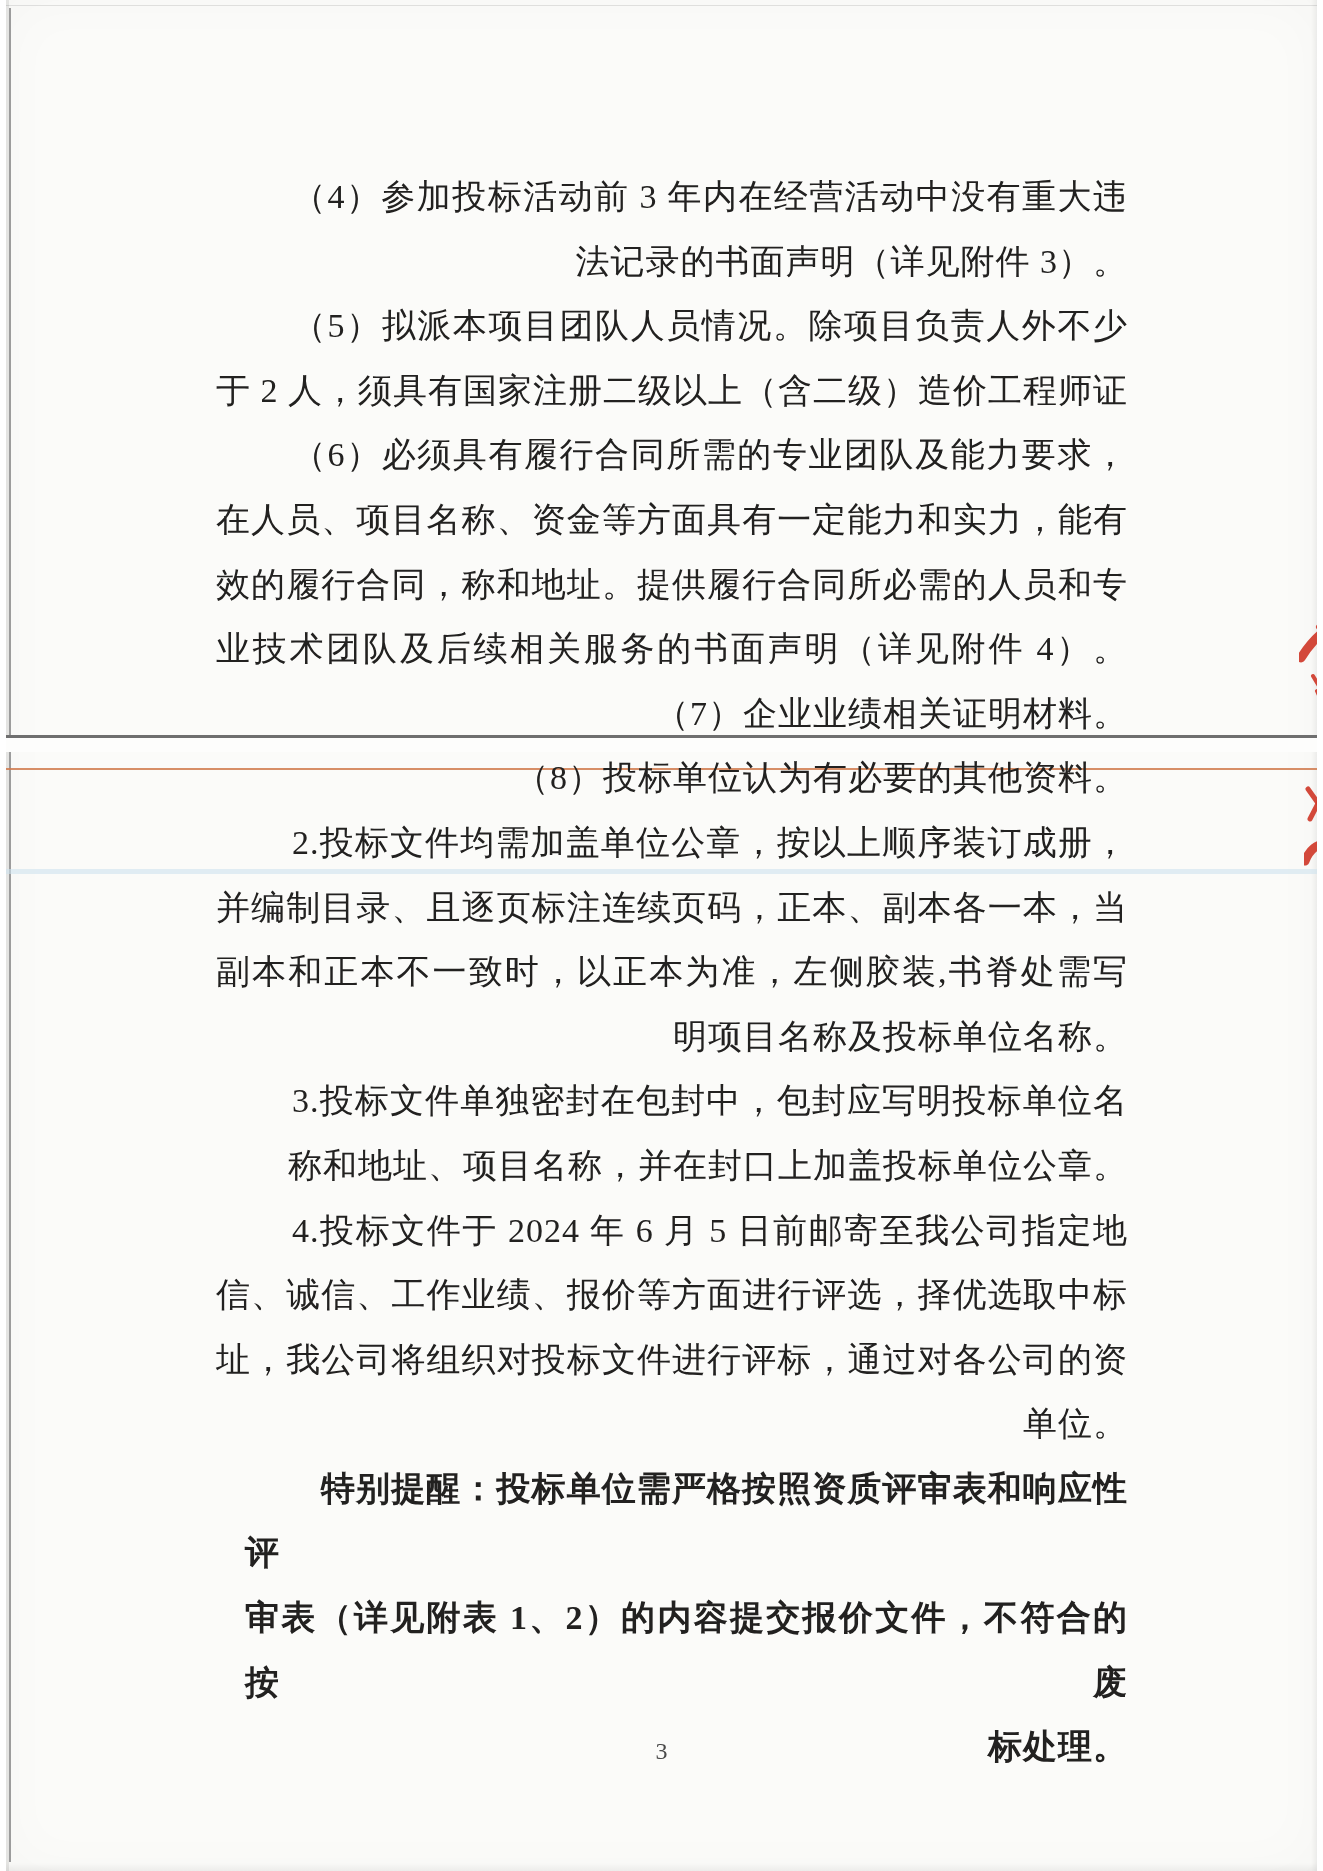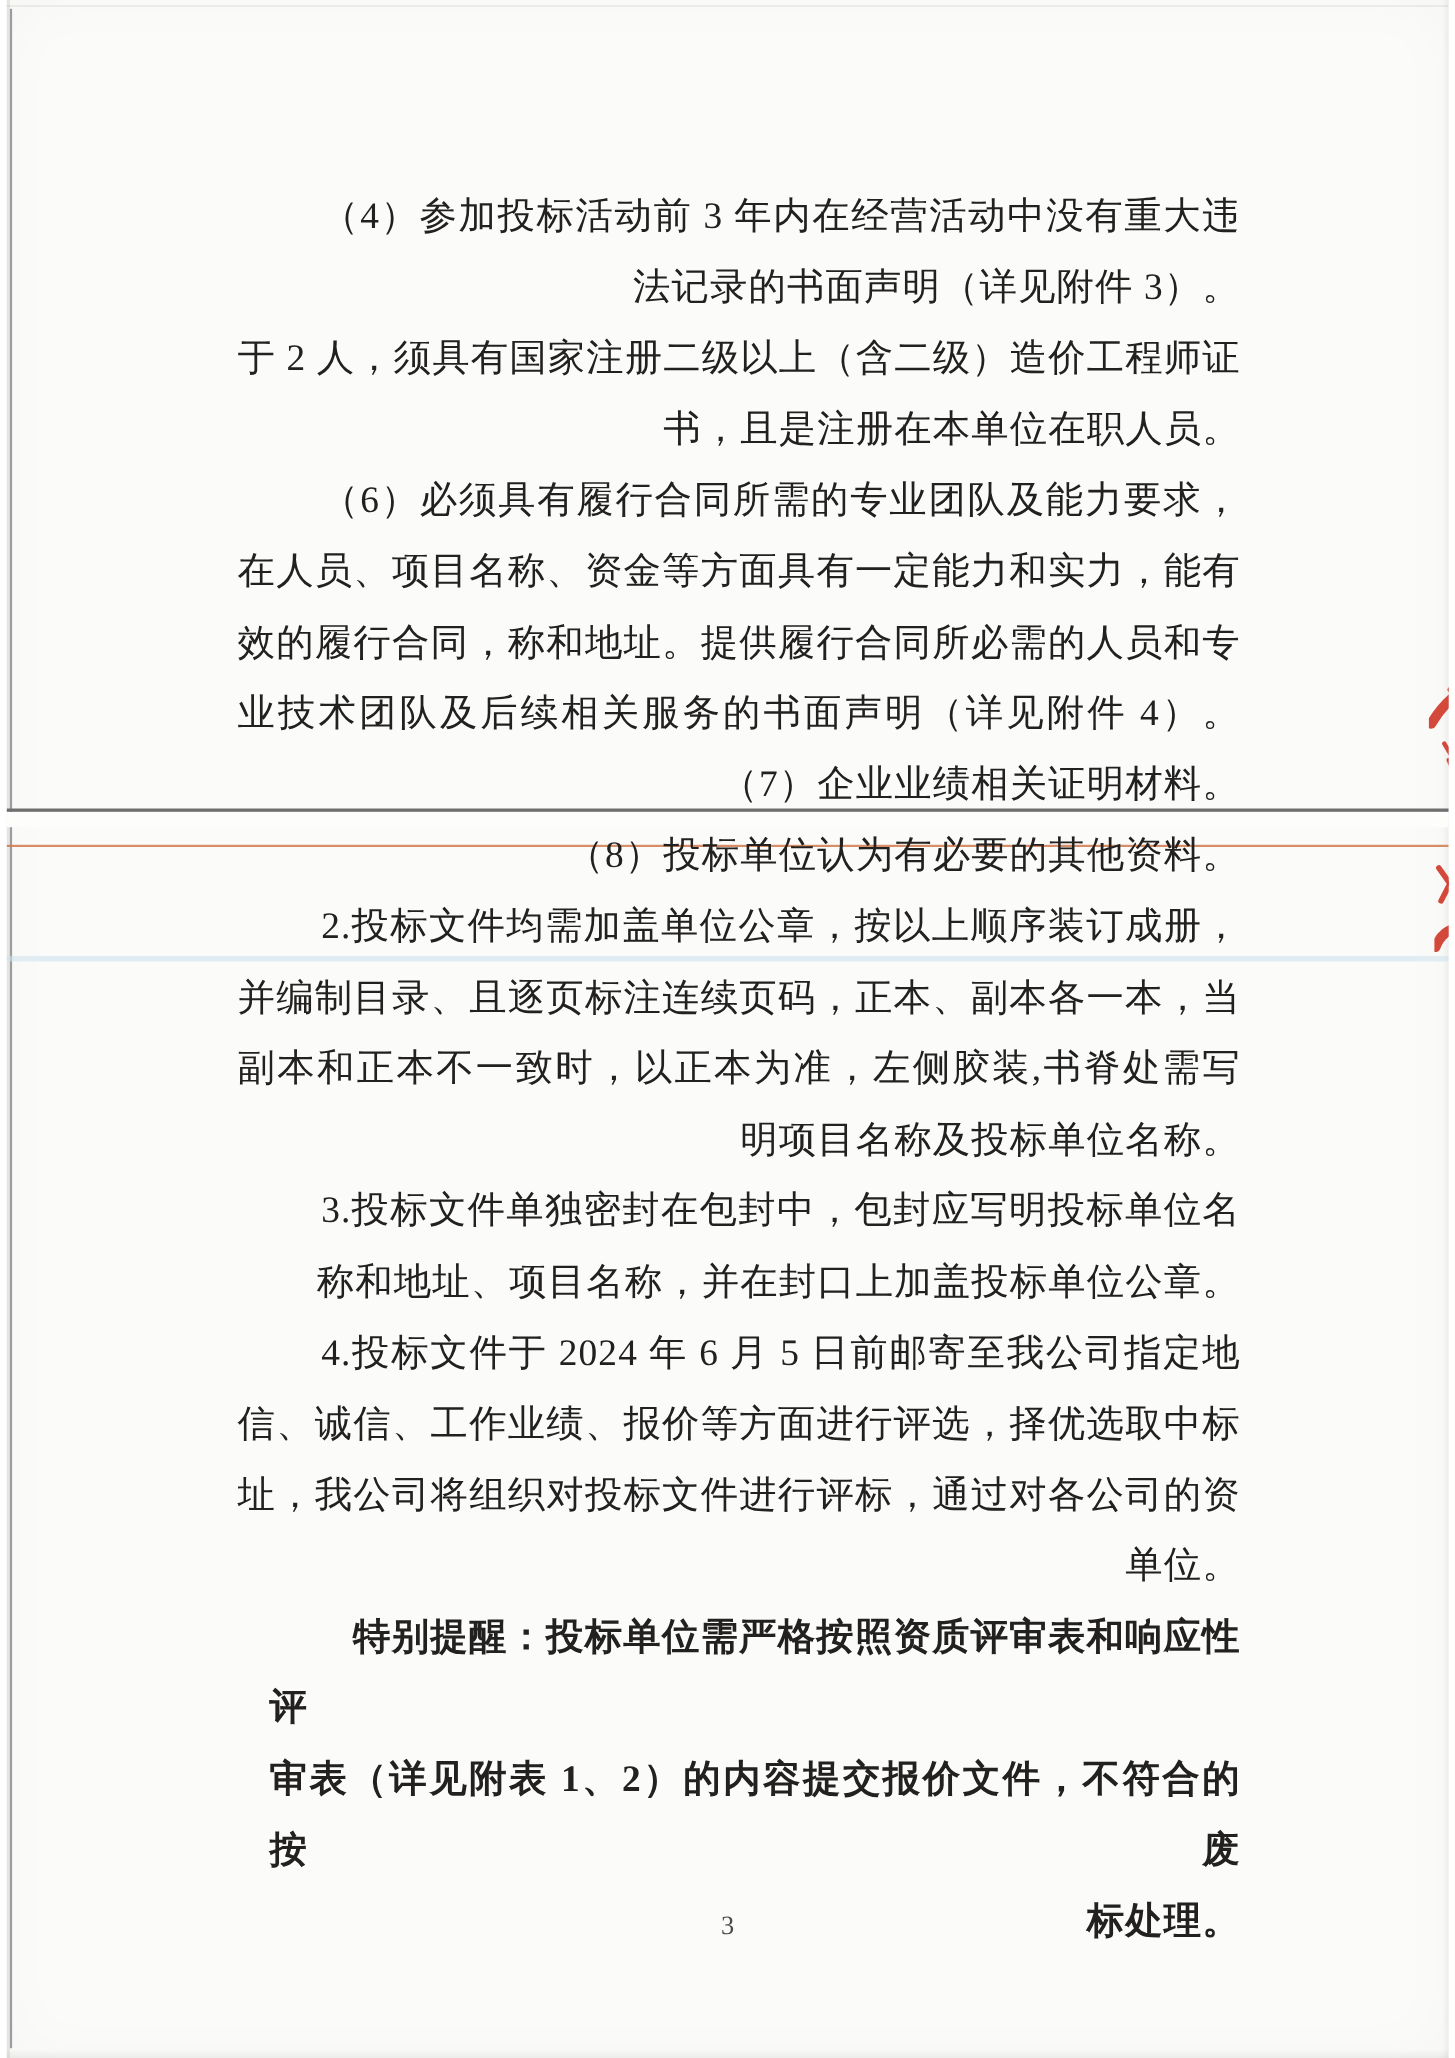--- a/index.html
+++ b/index.html
@@ -108,22 +108,22 @@
   <div class="edge-bottom-shadow"></div>
 
   <div class="seam-gap"></div>
   <div class="seam-gray"></div>
   <div class="seam-orange"></div>
   <div class="seam-blue"></div>
 
   <div class="doc-body">
       <div class="line indent fill">（4）参加投标活动前 3 年内在经营活动中没有重大违</div>
       <div class="line">法记录的书面声明（详见附件 3）。</div>
+      <div class="line indent fill">（5）拟派本项目团队人员情况。除项目负责人外不少</div>
       <div class="line fill">于 2 人，须具有国家注册二级以上（含二级）造价工程师证</div>
-      <div class="line">书，且是注册在本单位在职人员。</div>
       <div class="line indent fill">（6）必须具有履行合同所需的专业团队及能力要求，</div>
       <div class="line fill">在人员、项目名称、资金等方面具有一定能力和实力，能有</div>
       <div class="line fill">效的履行合同，称和地址。提供履行合同所必需的人员和专</div>
       <div class="line fill">业技术团队及后续相关服务的书面声明（详见附件 4）。</div>
       <div class="line indent">（7）企业业绩相关证明材料。</div>
       <div class="line indent">（8）投标单位认为有必要的其他资料。</div>
       <div class="line indent fill">2.投标文件均需加盖单位公章，按以上顺序装订成册，</div>
       <div class="line fill">并编制目录、且逐页标注连续页码，正本、副本各一本，当</div>
       <div class="line fill">副本和正本不一致时，以正本为准，左侧胶装,书脊处需写</div>
       <div class="line">明项目名称及投标单位名称。</div>

